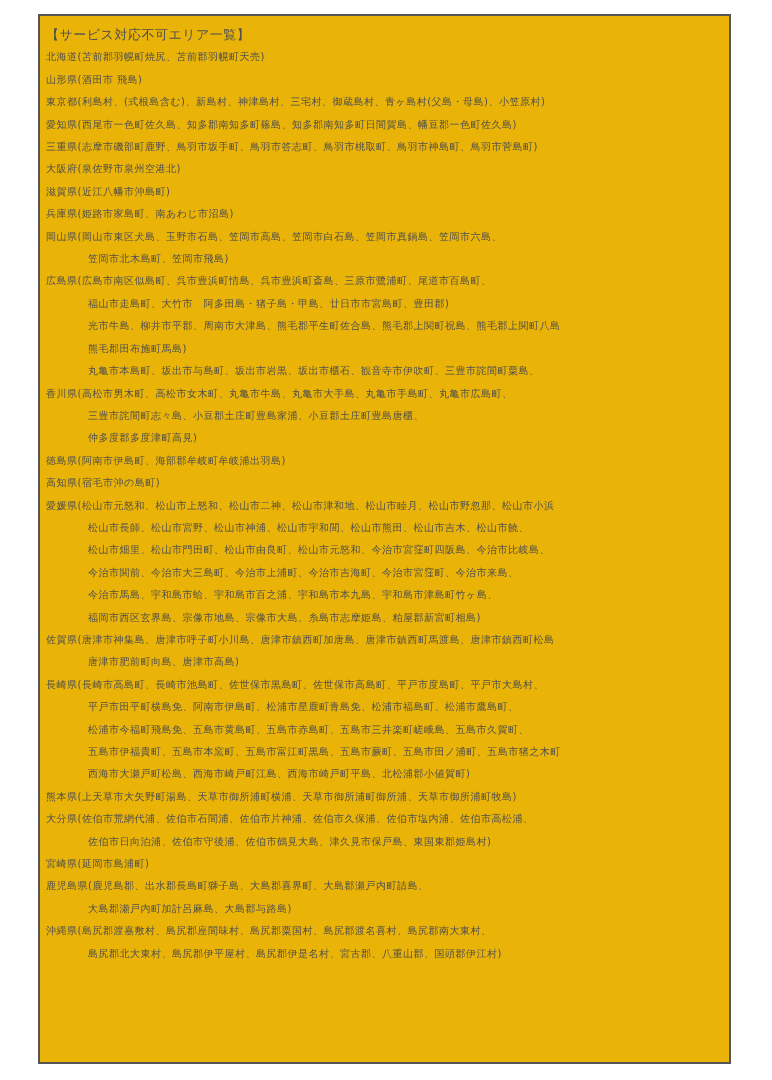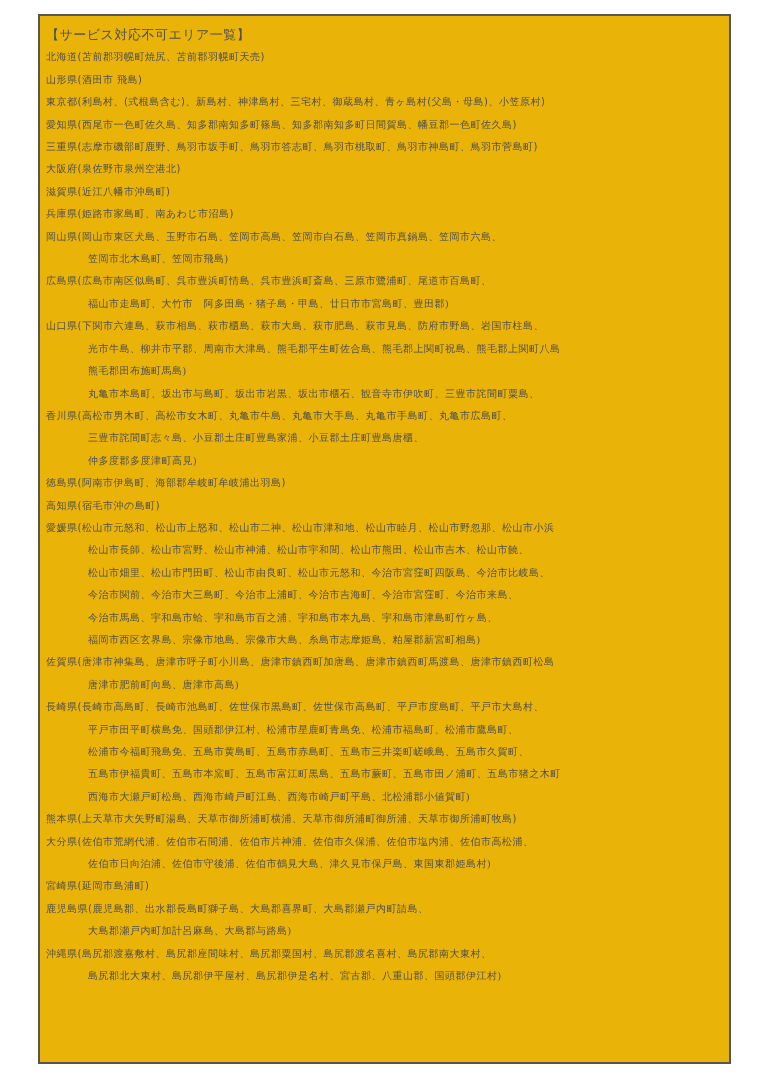--- a/index.html
+++ b/index.html
@@ -34,60 +34,58 @@
   }
   .line {
     color: #4f4f4f;
     font-size: 10px;
     line-height: 22.4px;
     white-space: nowrap;
     letter-spacing: 0.5px;
   }
   .line.indent {
     padding-left: 42px;
-    font-family: Liberation Serif, serif;
   }
 </style>
 </head>
 <body>
 
 <div class="doc-box">
   <div class="doc-title">【サービス対応不可エリア一覧】</div>
   <div>
       <div class="line">北海道(苫前郡羽幌町焼尻、苫前郡羽幌町天売)</div>
       <div class="line">山形県(酒田市 飛島)</div>
       <div class="line">東京都(利島村、(式根島含む)、新島村、神津島村、三宅村、御蔵島村、青ヶ島村(父島・母島)、小笠原村)</div>
       <div class="line">愛知県(西尾市一色町佐久島、知多郡南知多町篠島、知多郡南知多町日間賀島、幡豆郡一色町佐久島)</div>
       <div class="line">三重県(志摩市磯部町鹿野、鳥羽市坂手町、鳥羽市答志町、鳥羽市桃取町、鳥羽市神島町、鳥羽市菅島町)</div>
       <div class="line">大阪府(泉佐野市泉州空港北)</div>
       <div class="line">滋賀県(近江八幡市沖島町)</div>
       <div class="line">兵庫県(姫路市家島町、南あわじ市沼島)</div>
       <div class="line">岡山県(岡山市東区犬島、玉野市石島、笠岡市高島、笠岡市白石島、笠岡市真鍋島、笠岡市六島、</div>
       <div class="line indent">笠岡市北木島町、笠岡市飛島)</div>
       <div class="line">広島県(広島市南区似島町、呉市豊浜町情島、呉市豊浜町斎島、三原市鷺浦町、尾道市百島町、</div>
       <div class="line indent">福山市走島町、大竹市　阿多田島・猪子島・甲島、廿日市市宮島町、豊田郡)</div>
-      <div class="line">山口県(下関市六連島、萩市相島、萩市櫃島、萩市大島、萩市肥島、萩市見島、防府市野島、岩国市柱島、</div>
       <div class="line indent">光市牛島、柳井市平郡、周南市大津島、熊毛郡平生町佐合島、熊毛郡上関町祝島、熊毛郡上関町八島</div>
       <div class="line indent">熊毛郡田布施町馬島)</div>
       <div class="line indent">丸亀市本島町、坂出市与島町、坂出市岩黒、坂出市櫃石、観音寺市伊吹町、三豊市詫間町粟島、</div>
       <div class="line">香川県(高松市男木町、高松市女木町、丸亀市牛島、丸亀市大手島、丸亀市手島町、丸亀市広島町、</div>
       <div class="line indent">三豊市詫間町志々島、小豆郡土庄町豊島家浦、小豆郡土庄町豊島唐櫃、</div>
       <div class="line indent">仲多度郡多度津町高見)</div>
       <div class="line">徳島県(阿南市伊島町、海部郡牟岐町牟岐浦出羽島)</div>
       <div class="line">高知県(宿毛市沖の島町)</div>
       <div class="line">愛媛県(松山市元怒和、松山市上怒和、松山市二神、松山市津和地、松山市睦月、松山市野忽那、松山市小浜</div>
       <div class="line indent">松山市長師、松山市宮野、松山市神浦、松山市宇和間、松山市熊田、松山市吉木、松山市饒、</div>
       <div class="line indent">松山市畑里、松山市門田町、松山市由良町、松山市元怒和、今治市宮窪町四阪島、今治市比岐島、</div>
       <div class="line indent">今治市関前、今治市大三島町、今治市上浦町、今治市吉海町、今治市宮窪町、今治市来島、</div>
       <div class="line indent">今治市馬島、宇和島市蛤、宇和島市百之浦、宇和島市本九島、宇和島市津島町竹ヶ島、</div>
       <div class="line indent">福岡市西区玄界島、宗像市地島、宗像市大島、糸島市志摩姫島、粕屋郡新宮町相島)</div>
       <div class="line">佐賀県(唐津市神集島、唐津市呼子町小川島、唐津市鎮西町加唐島、唐津市鎮西町馬渡島、唐津市鎮西町松島</div>
       <div class="line indent">唐津市肥前町向島、唐津市高島)</div>
       <div class="line">長崎県(長崎市高島町、長崎市池島町、佐世保市黒島町、佐世保市高島町、平戸市度島町、平戸市大島村、</div>
-      <div class="line indent">平戸市田平町横島免、国頭郡伊江村、松浦市星鹿町青島免、松浦市福島町、松浦市鷹島町、</div>
+      <div class="line indent">平戸市田平町横島免、阿南市伊島町、松浦市星鹿町青島免、松浦市福島町、松浦市鷹島町、</div>
       <div class="line indent">松浦市今福町飛島免、五島市黄島町、五島市赤島町、五島市三井楽町嵯峨島、五島市久賀町、</div>
       <div class="line indent">五島市伊福貴町、五島市本窯町、五島市富江町黒島、五島市蕨町、五島市田ノ浦町、五島市猪之木町</div>
       <div class="line indent">西海市大瀬戸町松島、西海市崎戸町江島、西海市崎戸町平島、北松浦郡小値賀町)</div>
       <div class="line">熊本県(上天草市大矢野町湯島、天草市御所浦町横浦、天草市御所浦町御所浦、天草市御所浦町牧島)</div>
       <div class="line">大分県(佐伯市荒網代浦、佐伯市石間浦、佐伯市片神浦、佐伯市久保浦、佐伯市塩内浦、佐伯市高松浦、</div>
       <div class="line indent">佐伯市日向泊浦、佐伯市守後浦、佐伯市鶴見大島、津久見市保戸島、東国東郡姫島村)</div>
       <div class="line">宮崎県(延岡市島浦町)</div>
       <div class="line">鹿児島県(鹿児島郡、出水郡長島町獅子島、大島郡喜界町、大島郡瀬戸内町請島、</div>
       <div class="line indent">大島郡瀬戸内町加計呂麻島、大島郡与路島)</div>
       <div class="line">沖縄県(島尻郡渡嘉敷村、島尻郡座間味村、島尻郡粟国村、島尻郡渡名喜村、島尻郡南大東村、</div>

